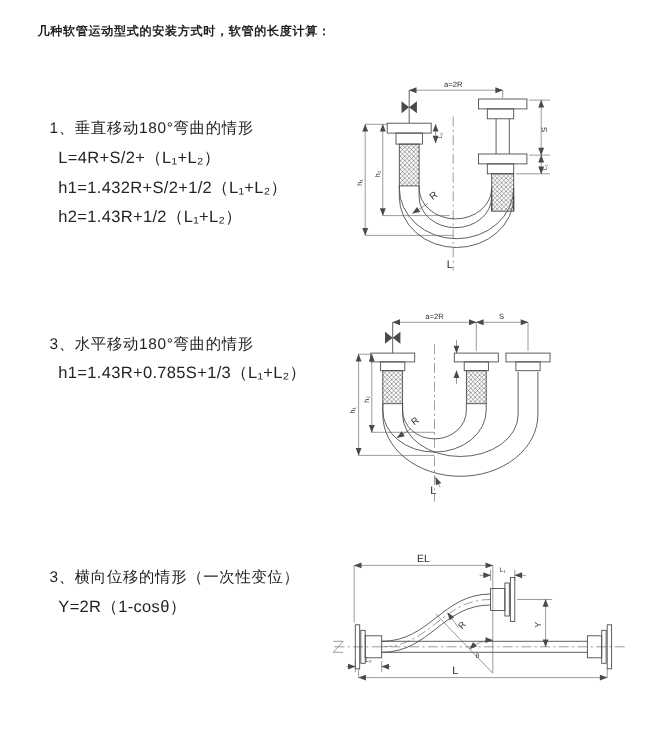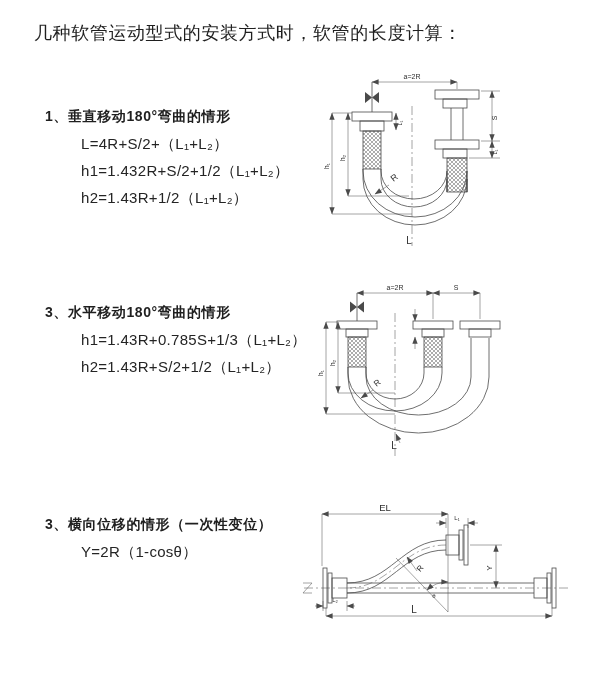--- a/index.html
+++ b/index.html
@@ -1,22 +1,22 @@
 <!DOCTYPE html>
 <html><head>
 <meta charset="utf-8">
 <style>
   html,body{margin:0;padding:0;background:#ffffff;}
   .page{position:relative;width:600px;height:675px;background:#ffffff;overflow:hidden;
         color:#1f1f1f;font-family:"Liberation Sans","DejaVu Sans",sans-serif;}
-  .title{position:absolute;left:34px;top:21px;font-size:18px;font-weight:400;letter-spacing:.6px;white-space:nowrap;}
+  .title{position:absolute;left:34px;top:21px;font-size:11px;font-weight:700;letter-spacing:.6px;white-space:nowrap;}
   .sec{position:absolute;left:45px;}
   #sec1{top:108px}#sec2{top:304px}#sec3{top:516px}
-  .heading{font-size:14px;font-weight:700;letter-spacing:.6px;white-space:nowrap;}
-  .formula{margin:8px 0 0 36px;font-size:15px;line-height:19px;font-weight:400;
+  .heading{font-size:14px;font-weight:400;letter-spacing:.6px;white-space:nowrap;}
+  .formula{margin:8px 0 0 8px;font-size:15px;line-height:19px;font-weight:400;
            letter-spacing:.3px;white-space:nowrap;color:#242424;}
   .diagram{position:absolute;}
   #d1{left:312px;top:66px}
   #d2{left:308px;top:281px}
   #d3{left:296px;top:498px}
   svg{display:block;}
   svg text{fill:#2c2c2c;font-family:"Liberation Sans","DejaVu Sans",sans-serif;}
   .ln{stroke:#4a4a4a;stroke-width:.8;fill:none;}
   .thin{stroke:#5a5a5a;stroke-width:.55;fill:none;}
   .dash{stroke-dasharray:9 3 2 3;}
@@ -31,21 +31,20 @@
   <section class="sec" id="sec1">
     <div class="heading">1、垂直移动180°弯曲的情形</div>
     <div class="formula">L=4R+S/2+（L₁+L₂）</div>
     <div class="formula">h1=1.432R+S/2+1/2（L₁+L₂）</div>
     <div class="formula">h2=1.43R+1/2（L₁+L₂）</div>
   </section>
 
   <section class="sec" id="sec2">
     <div class="heading">3、水平移动180°弯曲的情形</div>
     <div class="formula">h1=1.43R+0.785S+1/3（L₁+L₂）</div>
-    <div class="formula">h2=1.43R+S/2+1/2（L₁+L₂）</div>
   </section>
 
   <section class="sec" id="sec3">
     <div class="heading">3、横向位移的情形（一次性变位）</div>
     <div class="formula">Y=2R（1-cosθ）</div>
   </section>
 
   <div class="diagram" id="d1">
     <svg width="285" height="192" viewBox="0 0 285 192">
       <defs>

